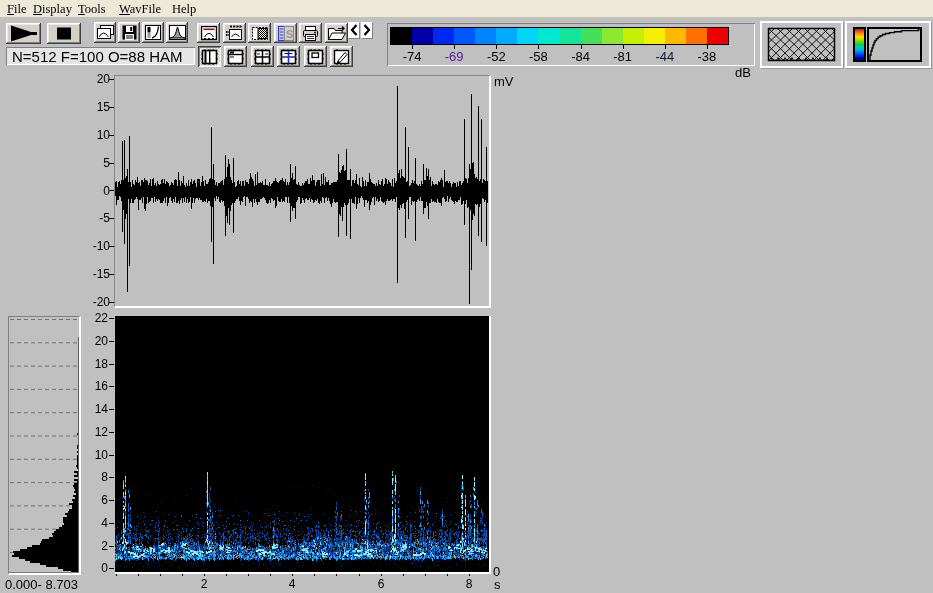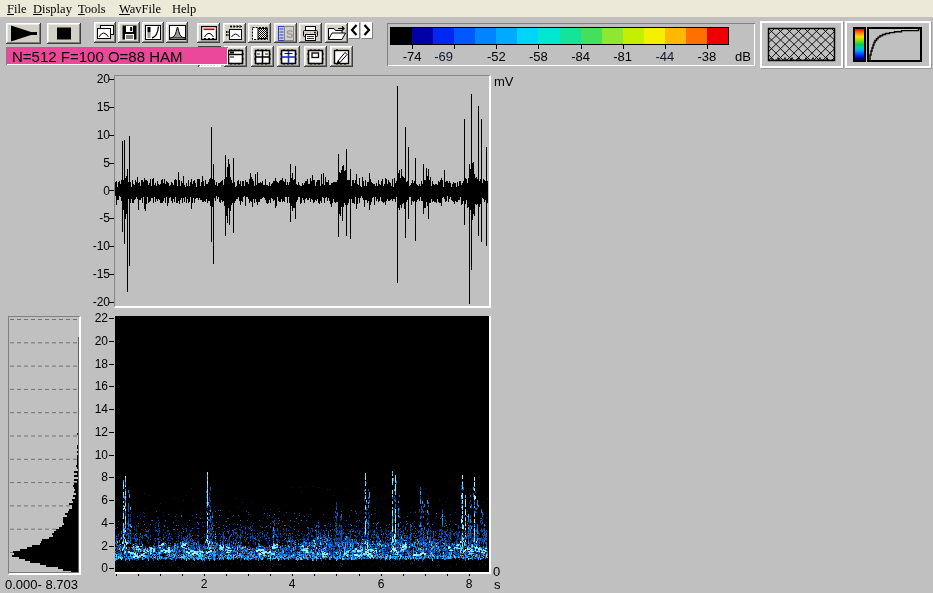--- a/index.html
+++ b/index.html
@@ -129,21 +129,21 @@
       <path d="M4 0v1M8 0v1M12 0v1M4 15v1M8 15v1M12 15v1M0 5h1M0 10h1M16 5h1M16 10h1" stroke="#000" stroke-width="0.9"></path>
       <rect x="5" y="4" width="6.5" height="4.5" fill="none" stroke="#000" stroke-width="1.3"></rect>
     </svg>
   </div><div style="position:absolute;left:330px;top:46px;width:23px;height:21px;background:#d4d0c8;box-shadow:inset -1px -1px 0 #404040,inset 1px 1px 0 #fff,inset -2px -2px 0 #808080,inset 2px 2px 0 #ecebe5;display:flex;align-items:center;justify-content:center">
     <svg width="17" height="16" viewBox="0 0 17 16">
       <rect x="1.5" y="1.5" width="14" height="13" fill="#fff" stroke="#000" stroke-width="1.4"></rect>
       <path d="M4 15v1M8 15v1M12 15v1M4 0v1" stroke="#000"></path>
       <path d="M5 12 L12 3.5 L14 5.5 L7 13.5 Z" fill="#fff" stroke="#000"></path>
       <path d="M5 12 l-0.8 2.6 2.6 -0.8" fill="#000" stroke="#000"></path>
     </svg>
-  </div><div style="position:absolute;left:6px;top:47px;width:222px;height:18px;background:#ec4899;box-shadow:inset 1px 1px 0 #808080,inset -1px -1px 0 #fff;font:15px 'Liberation Sans',sans-serif;padding:1px 12px 0 6px">N=512 F=100 O=88 HAM</div><div style="position:absolute;left:387px;top:23px;width:368px;height:43px;box-shadow:inset 1px 1px 0 #808080,inset -1px -1px 0 #fff">
+  </div><div style="position:absolute;left:6px;top:47px;width:189px;height:18px;background:#e5e5e5;box-shadow:inset 1px 1px 0 #808080,inset -1px -1px 0 #fff;font:15px 'Liberation Sans',sans-serif;padding:1px 12px 0 6px">N=512 F=100 O=88 HAM</div><div style="position:absolute;left:387px;top:23px;width:368px;height:43px;box-shadow:inset 1px 1px 0 #808080,inset -1px -1px 0 #fff">
     <div style="position:absolute;left:4px;top:4.5px;width:340px;height:38px">
       <div style="position:absolute;left:0;top:0;width:337px;height:16px;outline:1px solid #000">
         <div style="position:absolute;left:0.00px;top:0;width:21.56px;height:16px;background:#000000"></div>
         <div style="position:absolute;left:21.06px;top:0;width:21.56px;height:16px;background:#0000a8"></div>
         <div style="position:absolute;left:42.12px;top:0;width:21.56px;height:16px;background:#0028f0"></div>
         <div style="position:absolute;left:63.19px;top:0;width:21.56px;height:16px;background:#0058ff"></div>
         <div style="position:absolute;left:84.25px;top:0;width:21.56px;height:16px;background:#0084ff"></div>
         <div style="position:absolute;left:105.31px;top:0;width:21.56px;height:16px;background:#00aaff"></div>
         <div style="position:absolute;left:126.38px;top:0;width:21.56px;height:16px;background:#00d4f8"></div>
         <div style="position:absolute;left:147.44px;top:0;width:21.56px;height:16px;background:#00e8d0"></div>
@@ -152,35 +152,35 @@
         <div style="position:absolute;left:210.62px;top:0;width:21.56px;height:16px;background:#8ce830"></div>
         <div style="position:absolute;left:231.69px;top:0;width:21.56px;height:16px;background:#c4f000"></div>
         <div style="position:absolute;left:252.75px;top:0;width:21.56px;height:16px;background:#f4f000"></div>
         <div style="position:absolute;left:273.81px;top:0;width:21.56px;height:16px;background:#ffb800"></div>
         <div style="position:absolute;left:294.88px;top:0;width:21.56px;height:16px;background:#ff7000"></div>
         <div style="position:absolute;left:315.94px;top:0;width:21.56px;height:16px;background:#ee0000"></div>
       </div>
       <div style="position:absolute;left:21.1px;top:17px;width:1px;height:4px;background:#000"></div>
       <div style="position:absolute;left:1.1px;top:21px;width:40px;text-align:center;font:13px 'Liberation Sans',sans-serif;color:#000">-74</div>
       <div style="position:absolute;left:63.2px;top:17px;width:1px;height:4px;background:#000"></div>
-      <div style="position:absolute;left:43.2px;top:21px;width:40px;font:13px 'Liberation Sans',sans-serif;color:#0f172a">-69</div>
+      <div style="position:absolute;left:43.2px;top:21px;width:40px;text-align:center;font:13px 'Liberation Sans',sans-serif;color:#4c1d95">-69</div>
       <div style="position:absolute;left:105.3px;top:17px;width:1px;height:4px;background:#000"></div>
       <div style="position:absolute;left:85.3px;top:21px;width:40px;text-align:center;font:13px 'Liberation Sans',sans-serif;color:#000">-52</div>
       <div style="position:absolute;left:147.4px;top:17px;width:1px;height:4px;background:#000"></div>
       <div style="position:absolute;left:127.4px;top:21px;width:40px;text-align:center;font:13px 'Liberation Sans',sans-serif;color:#000">-58</div>
       <div style="position:absolute;left:189.6px;top:17px;width:1px;height:4px;background:#000"></div>
       <div style="position:absolute;left:169.6px;top:21px;width:40px;text-align:center;font:13px 'Liberation Sans',sans-serif;color:#000">-84</div>
       <div style="position:absolute;left:231.7px;top:17px;width:1px;height:4px;background:#000"></div>
       <div style="position:absolute;left:211.7px;top:21px;width:40px;text-align:center;font:13px 'Liberation Sans',sans-serif;color:#000">-81</div>
       <div style="position:absolute;left:273.8px;top:17px;width:1px;height:4px;background:#000"></div>
       <div style="position:absolute;left:253.8px;top:21px;width:40px;text-align:center;font:13px 'Liberation Sans',sans-serif;color:#0f172a">-44</div>
       <div style="position:absolute;left:315.9px;top:17px;width:1px;height:4px;background:#000"></div>
       <div style="position:absolute;left:295.9px;top:21px;width:40px;text-align:center;font:13px 'Liberation Sans',sans-serif;color:#000">-38</div>
     </div>
-    <div style="position:absolute;left:348px;top:26px;font:13px 'Liberation Sans',sans-serif">dB</div>
+    <div style="position:absolute;left:348px;top:42px;font:13px 'Liberation Sans',sans-serif">dB</div>
   </div><div style="position:absolute;left:762px;top:23px;width:79px;height:43px;background:#c0c0c0;box-shadow:0 0 0 2px #fff,1px 1px 0 2px #9a9a9a"><svg width="79" height="43" viewBox="0 0 79 43">
       <rect x="6.5" y="5.5" width="66" height="32" fill="none" stroke="#000" stroke-width="1.5"></rect>
       <g transform="translate(7,6)">
         <svg width="65" height="31" viewBox="0 0 65 31">
           <g fill="none" stroke="#000" stroke-width="0.9">
             <path d="M-36 0 Q -20 15 -4 31"></path>
             <path d="M-4 0 Q -20 15 -36 31"></path>
             <path d="M-27 0 Q -11 15 5 31"></path>
             <path d="M5 0 Q -11 15 -27 31"></path>
             <path d="M-18 0 Q -2 15 14 31"></path>

